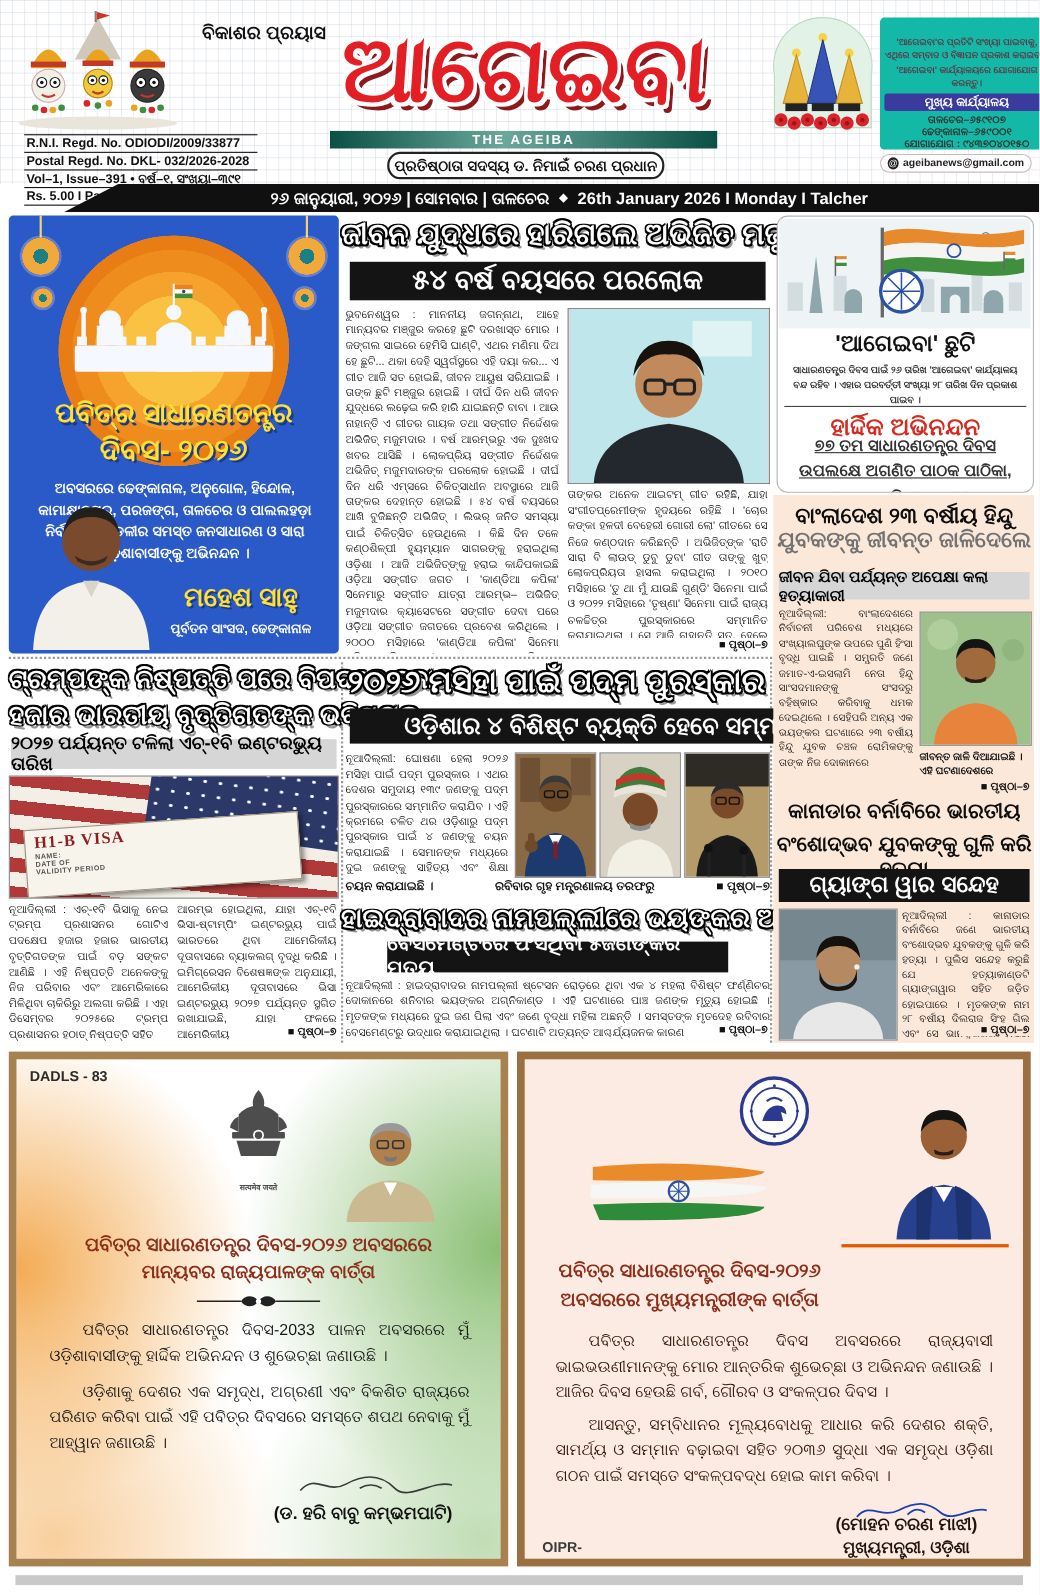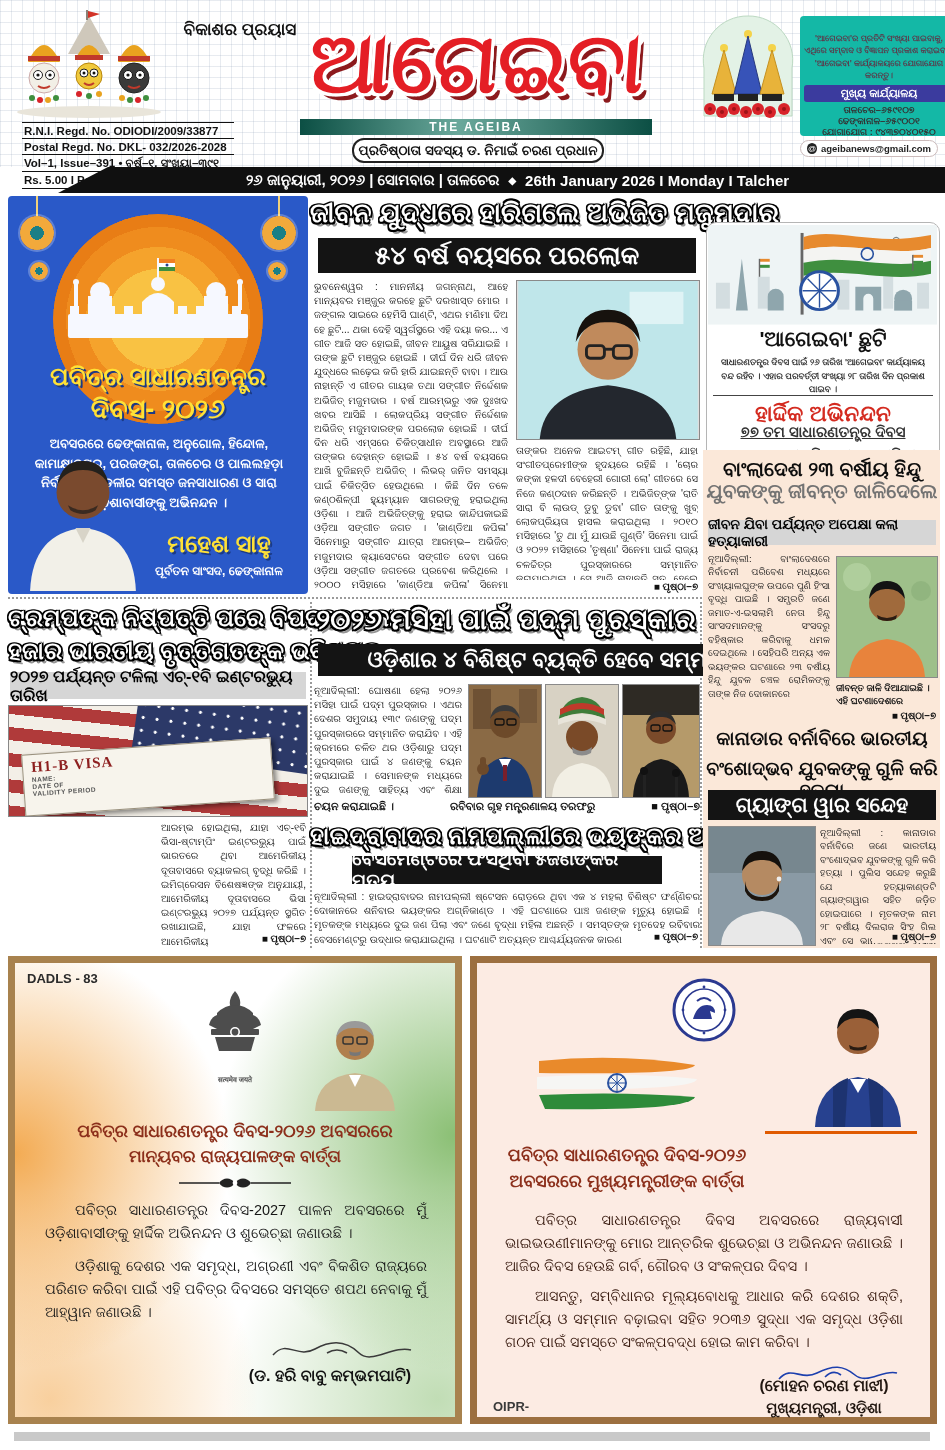--- a/index.html
+++ b/index.html
@@ -234,21 +234,21 @@
       <path d="M32 34 Q34 16 50 16 Q66 16 68 34 Q62 22 50 23 Q38 22 32 34 Z" fill="#17120e"></path>
       <rect x="38" y="36" width="10" height="7" rx="2" fill="none" stroke="#222" stroke-width="1.6"></rect>
       <rect x="53" y="36" width="10" height="7" rx="2" fill="none" stroke="#222" stroke-width="1.6"></rect>
       <line x1="48" y1="38" x2="53" y2="38" stroke="#222" stroke-width="1.6"></line>
       <path d="M12 88 Q14 62 50 58 Q86 62 88 88 Z" fill="#23272e"></path>
     </svg>
   </div>
   <div class="abs bt" style="left:516px;top:444px;width:182px;height:136px;">ତାଙ୍କର ଅନେକ ଆଇଟମ୍ ଗୀତ ରହିଛି, ଯାହା ସଂଗୀତପ୍ରେମୀଙ୍କ ହୃଦୟରେ ରହିଛି । 'ଚୋର କଙ୍କା ହଳଦୀ ବେହେରୀ ଗୋରୀ ଲୋ' ଗୀତରେ ସେ ନିଜେ କଣ୍ଠଦାନ କରିଛନ୍ତି । ଅଭିଜିତ୍‌ଙ୍କ 'ରାତି ସାରା ବି ଲାଉଡ୍ ଡୁବୁ ଡୁବା' ଗୀତ ତାଙ୍କୁ ଖୁବ୍ ଲୋକପ୍ରିୟତା ହାସଲ କରାଇଥିଲା । ୨୦୧୦ ମସିହାରେ 'ତୁ ଥା ମୁଁ ଯାଉଛି ଗୁଣ୍ଡି' ସିନେମା ପାଇଁ ଓ ୨୦୨୨ ମସିହାରେ 'ତୃଷ୍ଣା' ସିନେମା ପାଇଁ ରାଜ୍ୟ ଚଳଚ୍ଚିତ୍ର ପୁରସ୍କାରରେ ସମ୍ମାନିତ କରାଯାଇଥିଲା । ସେ ଆଜି ନାହାନ୍ତି ସତ, ହେଲେ ତାଙ୍କ ସ୍ୱର ଓ ଭେଟି ଦେଇଥିବା ସଙ୍ଗୀତ ଦର୍ଶକଙ୍କ ହୃଦୟରେ ରହିବ ।   ଅନ୍ତ୍ୟେଷ୍ଟି ୩୧ ତାରିଖରେ</div>
   <div class="abs more" style="left:630px;top:581px;width:68px;">■ ପୃଷ୍ଠା–୭</div>
 
-  <div class="abs" style="left:706px;top:196px;width:232px;height:250px;background:#fff;border:1.5px solid #b5b5b5;border-radius:10px;overflow:hidden;margin-top:26px;">
+  <div class="abs" style="left:706px;top:196px;width:232px;height:250px;background:#fff;border:1.5px solid #b5b5b5;border-radius:10px;overflow:hidden;">
     <div class="abs" style="left:1px;top:2px;width:229px;height:100px;">
       <svg viewBox="0 0 230 100">
         <rect width="230" height="100" fill="#eef4f5"></rect>
         <g fill="#d3dde0">
             <rect x="8" y="58" width="14" height="26"></rect>
             <rect x="50" y="52" width="12" height="32"></rect>
             <rect x="130" y="55" width="12" height="30"></rect>
             <rect x="210" y="58" width="12" height="26"></rect>
             <rect x="176" y="50" width="10" height="34"></rect>
           </g>
@@ -309,20 +309,21 @@
   </div>
   <div class="visa-photo" style="left:8px;top:705px;width:298px;height:110px;">
     <div class="visa-canton"></div>
     <div class="visa-card">
       <div class="visa-title">H1-B VISA</div>
       <div class="visa-line">NAME:</div>
       <div class="visa-line">DATE OF</div>
       <div class="visa-line">VALIDITY PERIOD</div>
     </div>
   </div>
+  <div class="abs bt" style="left:8px;top:821px;width:145px;height:126px;">ନୂଆଦିଲ୍ଲୀ : ଏଚ୍-୧ବି ଭିସାକୁ ନେଇ ଟ୍ରମ୍ପ ପ୍ରଶାସନର ଗୋଟିଏ ପଦକ୍ଷେପ ହଜାର ହଜାର ଭାରତୀୟ ବୃତ୍ତିଗତଙ୍କ ପାଇଁ ବଡ଼ ସଙ୍କଟ ଆଣିଛି । ଏହି ନିଷ୍ପତ୍ତି ଅନେକଙ୍କୁ ନିଜ ପରିବାର ଏବଂ ଆମେରିକାରେ ମିଳିଥିବା ଚାକିରିରୁ ଅଲଗା କରିଛି । ଏହା ଡିସେମ୍ବର ୨୦୨୫ରେ ଟ୍ରମ୍ପ ପ୍ରଶାସନର ହଠାତ୍ ନିଷ୍ପତ୍ତି ସହିତ</div>
   <div class="abs bt" style="left:161px;top:821px;width:145px;height:126px;">ଆରମ୍ଭ ହୋଇଥିଲା, ଯାହା ଏଚ୍-୧ବି ଭିସା-ଷ୍ଟାମ୍ପିଂ ଇଣ୍ଟରଭ୍ୟୁ ପାଇଁ ଭାରତରେ ଥିବା ଆମେରିକୀୟ ଦୂତାବାସରେ ବ୍ୟାକଲଗ୍ ବୃଦ୍ଧି କରିଛି । ଇମିଗ୍ରେସନ ବିଶେଷଜ୍ଞଙ୍କ ଅନୁଯାୟୀ, ଆମେରିକୀୟ ଦୂତାବାସରେ ଭିସା ଇଣ୍ଟରଭ୍ୟୁ ୨୦୨୭ ପର୍ଯ୍ୟନ୍ତ ସ୍ଥଗିତ ରଖାଯାଇଛି, ଯାହା ଫଳରେ ଆମେରିକୀୟ</div>
   <div class="abs more" style="left:246px;top:933px;width:60px;background:#fff;">■ ପୃଷ୍ଠା–୭</div>
 
   <div class="abs hollow ctr" style="left:310px;top:604px;width:392px;font-size:28px;">୨୦୨୬ ମସିହା ପାଇଁ ପଦ୍ମ ପୁରସ୍କାର</div>
   <div class="abs bar" style="left:318px;top:644px;width:378px;height:32px;padding-left:48px;">
     <span style="font-size:22px;">ଓଡ଼ିଶାର ୪ ବିଶିଷ୍ଟ ବ୍ୟକ୍ତି ହେବେ ସମ୍ମାନିତ</span>
   </div>
   <div class="abs bt" style="left:314px;top:684px;width:148px;height:114px;">ନୂଆଦିଲ୍ଲୀ: ଘୋଷଣା ହେଲା ୨୦୨୬ ମସିହା ପାଇଁ ପଦ୍ମ ପୁରସ୍କାର । ଏଥର ଦେଶର ସମୁଦାୟ ୧୩୯ ଜଣଙ୍କୁ ପଦ୍ମ ପୁରସ୍କାରରେ ସମ୍ମାନିତ କରାଯିବ । ଏହି କ୍ରମରେ ଚଳିତ ଥର ଓଡ଼ିଶାରୁ ପଦ୍ମ ପୁରସ୍କାର ପାଇଁ ୪ ଜଣଙ୍କୁ ଚୟନ କରାଯାଇଛି । ସେମାନଙ୍କ ମଧ୍ୟରେ ଦୁଇ ଜଣଙ୍କୁ ସାହିତ୍ୟ ଏବଂ ଶିକ୍ଷା ବର୍ଗରେ ଚୟନ କରାଯାଇଥିବାବେଳେ, ୨ ଜଣଙ୍କୁ କଳା କ୍ଷେତ୍ରରେ ଉତ୍କୃଷ୍ଟ ଅବଦାନ ପାଇଁ</div>
 
   <div class="abs ph" style="left:468px;top:684px;width:72px;height:112px;">
@@ -461,21 +462,21 @@
 
     <div class="abs" style="left:160px;top:212px;width:120px;height:16px;">
       <svg viewBox="0 0 120 16">
         <path d="M4 8 H44 M76 8 H116" stroke="#222" stroke-width="1.4"></path>
         <path d="M44 8 C48 2 56 2 60 8 C56 14 48 14 44 8 Z" fill="#222"></path>
         <path d="M60 8 C64 2 72 2 76 8 C72 14 64 14 60 8 Z" fill="#222"></path>
         <circle cx="60" cy="8" r="2.4" fill="#fff"></circle>
       </svg>
     </div>
 
-    <div class="abs" style="left:30px;top:236px;width:382px;font-size:14.5px;line-height:1.6;color:#151515;text-indent:30px;text-align:justify;">ପବିତ୍ର ସାଧାରଣତନ୍ତ୍ର ଦିବସ-2027 ପାଳନ ଅବସରରେ ମୁଁ ଓଡ଼ିଶାବାସୀଙ୍କୁ ହାର୍ଦ୍ଦିକ ଅଭିନନ୍ଦନ ଓ ଶୁଭେଚ୍ଛା ଜଣାଉଛି ।</div>
+    <div class="abs" style="left:30px;top:236px;width:382px;font-size:14.5px;line-height:1.6;color:#151515;text-indent:30px;text-align:justify;">ପବିତ୍ର ସାଧାରଣତନ୍ତ୍ର ଦିବସ-2033 ପାଳନ ଅବସରରେ ମୁଁ ଓଡ଼ିଶାବାସୀଙ୍କୁ ହାର୍ଦ୍ଦିକ ଅଭିନନ୍ଦନ ଓ ଶୁଭେଚ୍ଛା ଜଣାଉଛି ।</div>
     <div class="abs" style="left:30px;top:292px;width:382px;font-size:14.5px;line-height:1.6;color:#151515;text-indent:30px;text-align:justify;">ଓଡ଼ିଶାକୁ ଦେଶର ଏକ ସମୃଦ୍ଧ, ଅଗ୍ରଣୀ ଏବଂ ବିକଶିତ ରାଜ୍ୟରେ ପରିଣତ କରିବା ପାଇଁ ଏହି ପବିତ୍ର ଦିବସରେ ସମସ୍ତେ ଶପଥ ନେବାକୁ ମୁଁ ଆହ୍ୱାନ ଜଣାଉଛି ।</div>
 
     <div class="abs" style="left:252px;top:372px;width:150px;height:28px;">
       <svg viewBox="0 0 150 28">
         <path d="M6 20 C20 4 30 24 48 14 S80 6 92 18 S126 10 144 15 M60 18 q10 -6 20 0" stroke="#3a3a3a" stroke-width="1.5" fill="none"></path>
       </svg>
     </div>
     <div class="abs bold" style="left:200px;top:404px;width:230px;font-size:16px;color:#111;text-align:center;">(ଡ. ହରି ବାବୁ କମ୍ଭମପାଟି)</div>
   </div>
 

